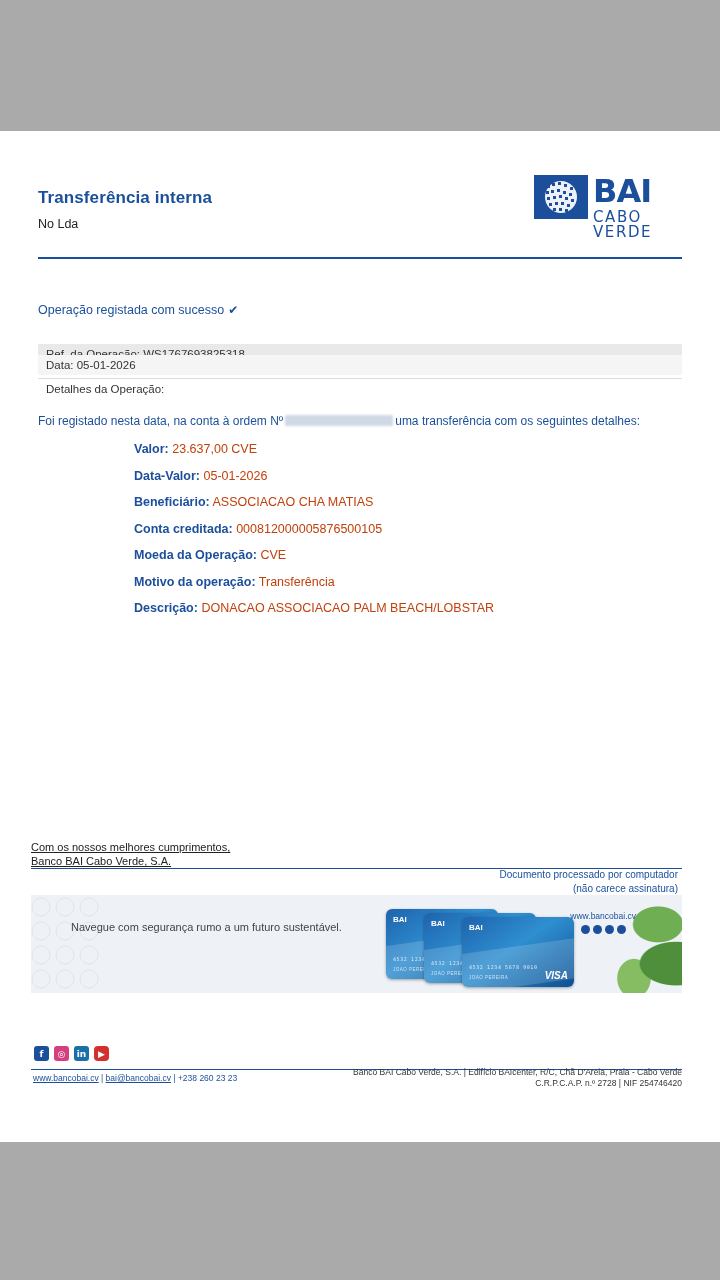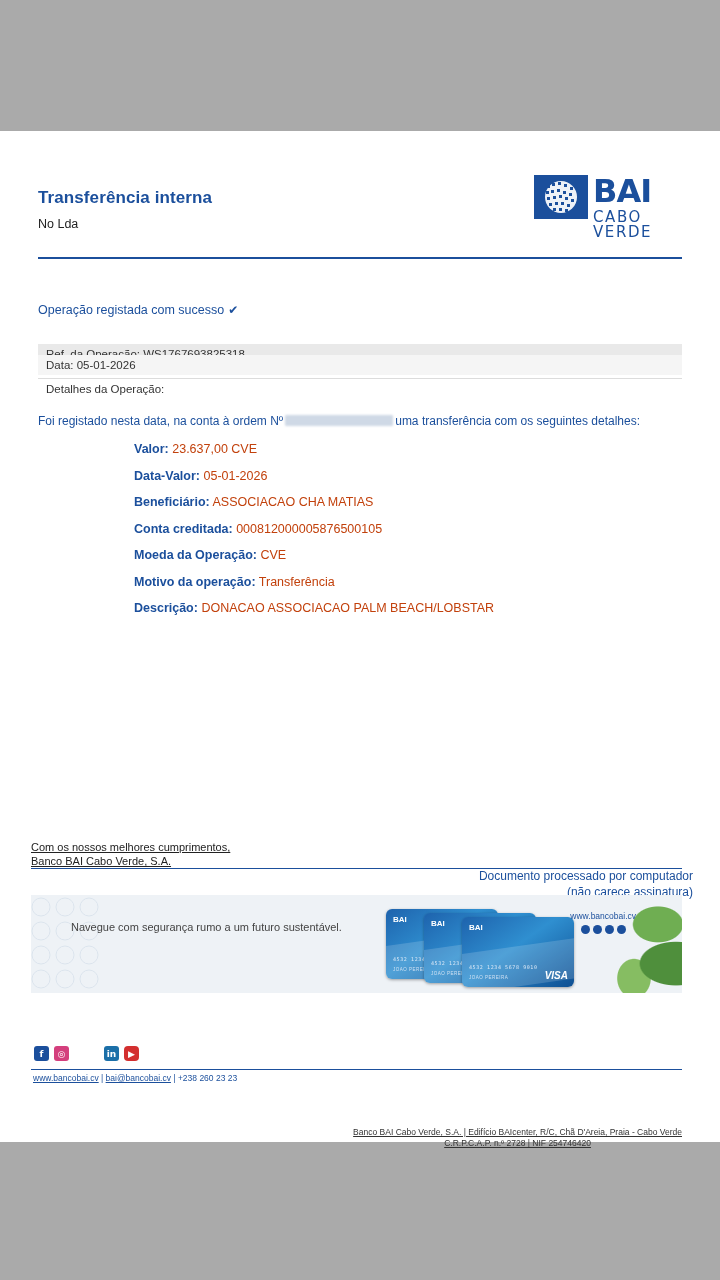--- a/index.html
+++ b/index.html
@@ -164,24 +164,24 @@
   .foot-rule {
     position: absolute;
     left: 31px;
     top: 737px;
     width: 651px;
     height: 1px;
     background: #1b4f9c;
   }
   .processed {
     position: absolute;
-    right: 27px;
+    right: 42px;
     top: 737px;
     text-align: right;
-    font-size: 12px;
+    font-size: 10px;
     color: #1b4f9c;
     line-height: 1.35;
   }
 
   
   .banner {
     position: absolute;
     left: 31px;
     top: 764px;
     width: 651px;
@@ -302,47 +302,46 @@
   }
   .s-ico {
     width: 15px; height: 15px;
     border-radius: 3px;
     display: flex; align-items: center; justify-content: center;
     color: #fff; font-size: 9px; font-weight: bold;
     font-family: "DejaVu Sans", sans-serif;
   }
   .s-fb { background: #1b4f9c; }
   .s-ig { background: #d43f7d; }
-  .s-in { background: #1b6fa8; margin-left: 30px; }
+  .s-in { background: #1b6fa8; }
   .s-yt { background: #d32f2f; border-radius: 4px; }
 
   .foot-rule2 {
     position: absolute;
     left: 31px;
     top: 938px;
     width: 651px;
     height: 1px;
     background: #1b4f9c;
   }
   .foot-left {
     position: absolute;
     left: 33px;
     top: 942px;
     font-size: 8.5px;
     color: #1b4f9c;
   }
   .foot-right {
     position: absolute;
     right: 38px;
-    top: 996px;
-    text-align: center;
+    top: 936px;
+    text-align: right;
     font-size: 8.5px;
     color: #333;
     line-height: 1.35;
-    text-decoration: underline;
   }
 </style>
 </head>
 <body>
 
 <div id="screen">
   <div class="page">
     <div class="page-inner">
 
       <div class="doc-head">

